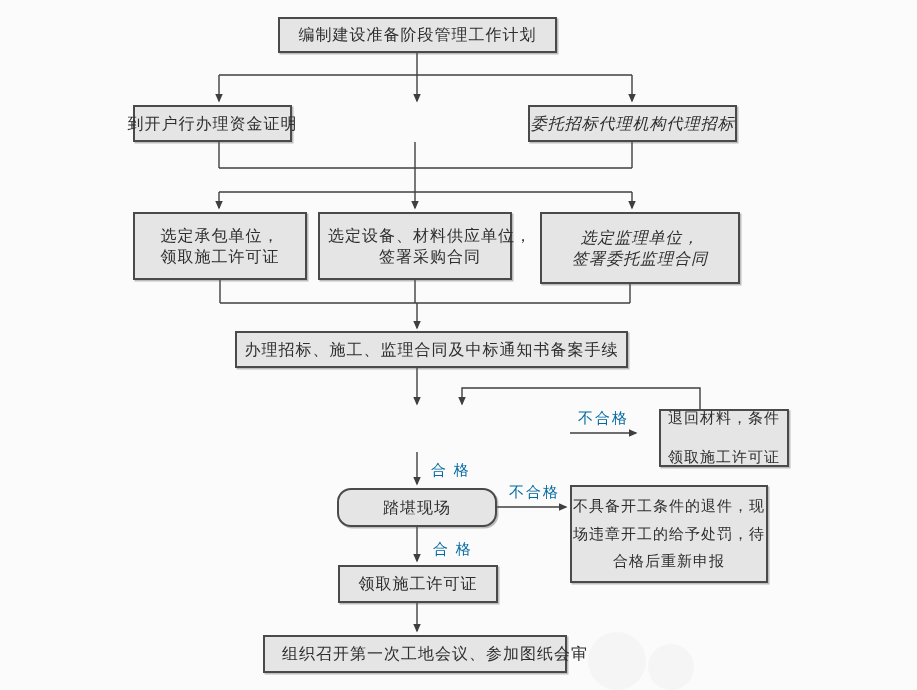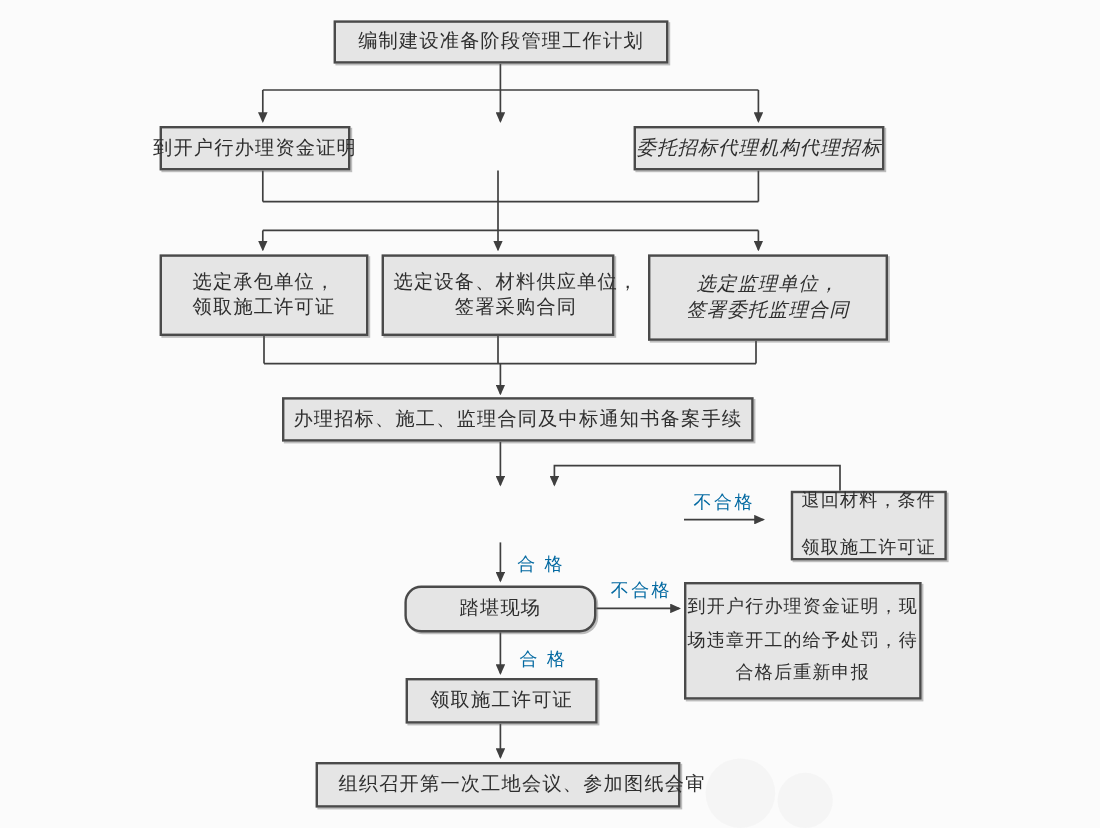--- a/index.html
+++ b/index.html
@@ -117,21 +117,21 @@
   <div class="node gap2s" style="left:639px;top:409px;width:130px;height:58px;">
     <div>退回材料，条件</div>
     <div>领取施工许可证</div>
   </div>
 
   <div class="node" style="left:337px;top:488px;width:160px;height:39px;border-radius:14px;">
     <div>踏堪现场</div>
   </div>
 
   <div class="node gap3" style="left:570px;top:485px;width:198px;height:98px;">
-    <div>到开户行办理资金证明，现</div>
+    <div>不具备开工条件的退件，现</div>
     <div>场违章开工的给予处罚，待</div>
     <div>合格后重新申报</div>
   </div>
 
   <div class="node" style="left:338px;top:565px;width:160px;height:38px;">
     <div>领取施工许可证</div>
   </div>
 
   <div class="node" style="left:263px;top:635px;width:304px;height:38px;padding-left:40px;">
     <div>组织召开第一次工地会议、参加图纸会审</div>

